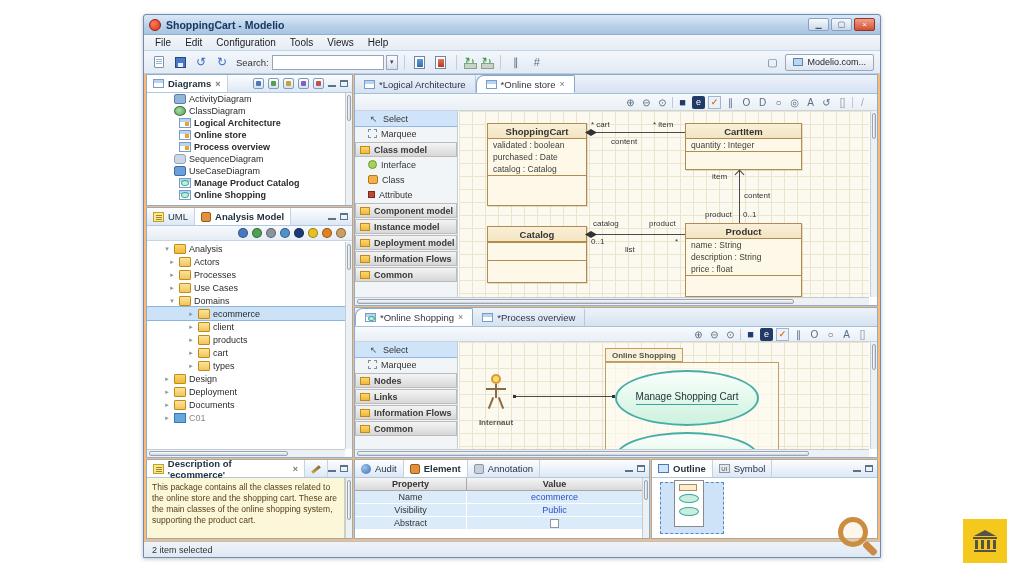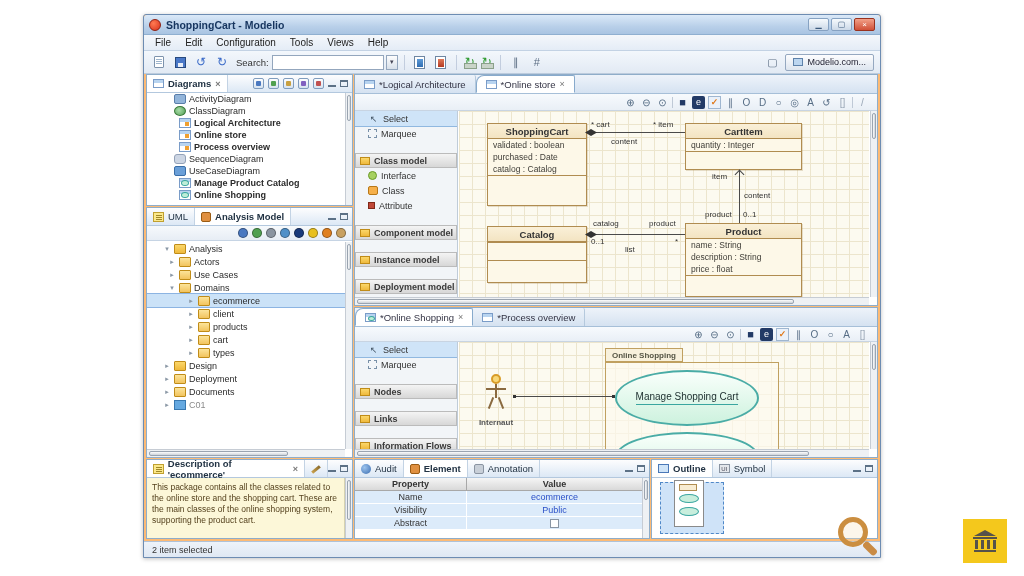--- a/index.html
+++ b/index.html
@@ -110,21 +110,21 @@
   .dicon.t-dark{background:#223a66;color:#fff;font-size:9px;border-radius:2px;width:13px}
   .dicon.t-navy{color:#223a66;font-size:11px}
   .dicon.t-check{color:#e07818;background:#eaf1fa;border:1px solid #9fb6d0;width:13px;font-weight:bold;font-size:9px}
   .dicon.t-dim{color:#9aa7b6}
   .dicon.t-sep{min-width:1px;width:1px;height:11px;background:#bfc9d6;padding:0}
 
   .palette{position:absolute;left:0;top:36px;bottom:8px;width:103px;background:#f2f5f8;border-right:1px solid #bfccd9;overflow:hidden}
   .prow{height:15px;display:flex;align-items:center;gap:4px;font-size:9px;color:#333;padding-left:4px}
   .prow.tool{padding-left:13px}
   .prow.tool.sel{background:#cfe4f8;outline:1px solid #90b8e0}
-  .prow.section{background:linear-gradient(#f4f4f4,#d7d7d7);border:1px solid #bbb;font-weight:bold;color:#3a3a3a;margin-top:12px}
+  .prow.section{background:linear-gradient(#f4f4f4,#d7d7d7);border:1px solid #bbb;font-weight:bold;color:#3a3a3a;margin-top:1px}
   .picon{width:11px;height:10px;flex:0 0 11px;position:relative;display:flex;align-items:center;justify-content:center}
   .prow.section .picon{background:linear-gradient(#fbd76a,#efb93c);border:1px solid #c08c18;width:10px;height:8px;flex-basis:10px}
   .prow.ic-cursor .picon::before{content:"↖";font-size:9px;color:#456}
   .prow.ic-marquee .picon{border:1px dashed #7890a8;width:9px;height:9px;flex-basis:9px}
   .prow.ic-interface .picon{background:#a6d060;border:1px solid #6a9a28;border-radius:50%;width:9px;height:9px;flex-basis:9px}
   .prow.ic-class .picon{background:#f6b04a;border:1px solid #b87818;border-radius:2px;width:10px;height:9px;flex-basis:10px}
   .prow.ic-attribute .picon{background:#c04838;border:1px solid #802818;width:7px;height:7px;flex-basis:7px}
 
   .canvas{position:absolute;left:104px;top:36px;right:8px;bottom:8px;overflow:hidden;background:#fcfaf0;
     background-image:linear-gradient(#ece5cd 1px,transparent 1px),linear-gradient(90deg,#ece5cd 1px,transparent 1px);
@@ -363,20 +363,25 @@
 
       <div class="trow d0 exp ic-folder">
           <span class="twisty"></span>
           <span class="ticon"></span>
           <span class="tlabel">Analysis</span>
         </div>
           <div class="trow d1 col ic-folder2">
           <span class="twisty"></span>
           <span class="ticon"></span>
           <span class="tlabel">Actors</span>
+        </div>
+          <div class="trow d1 col ic-folder2">
+          <span class="twisty"></span>
+          <span class="ticon"></span>
+          <span class="tlabel">Processes</span>
         </div>
           <div class="trow d1 col ic-folder2">
           <span class="twisty"></span>
           <span class="ticon"></span>
           <span class="tlabel">Use Cases</span>
         </div>
           <div class="trow d1 exp ic-folder2">
           <span class="twisty"></span>
           <span class="ticon"></span>
           <span class="tlabel">Domains</span>

